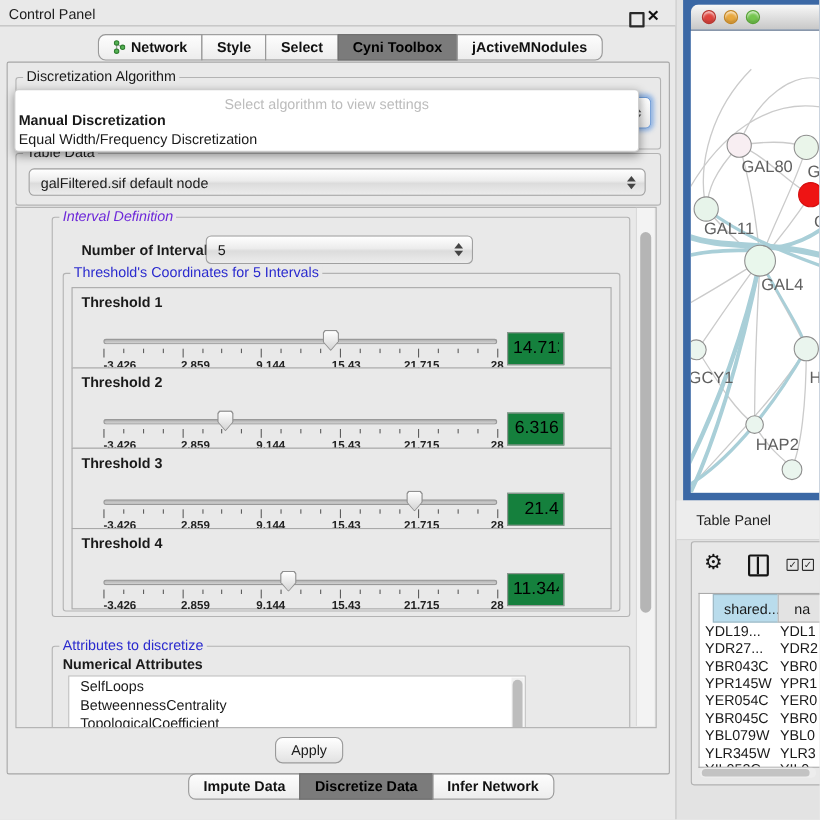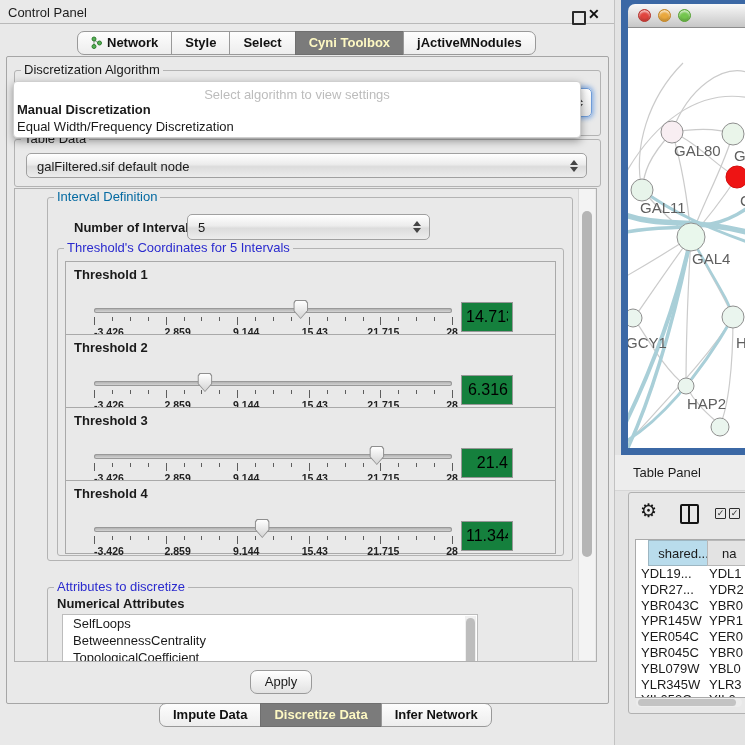--- a/index.html
+++ b/index.html
@@ -13,33 +13,33 @@
   #cp-titlebar{left:0;top:0;width:614px;height:23px;border-bottom:1px solid #b9b9b9;background:#e9e9e9;}
   #cp-title{left:8px;top:5px;font-size:13px;color:#1c1c1c;}
   .float-icon{left:572px;top:11px;width:10px;height:10px;border:2px solid #2a2a2a;border-radius:1px;}
   .close-icon{left:588px;top:6px;font-size:14px;font-weight:bold;color:#111;}
 
   
   .seg{display:flex;position:absolute;}
   .seg .tab{height:22px;line-height:22px;padding:0 13px;font-size:13px;font-weight:bold;
     background:linear-gradient(#fdfdfd,#ededed);border:1px solid #999;margin-left:-1px;
     color:#111;white-space:nowrap;}
-  .seg .tab:first-child{border-radius:7px 0 0 7px;margin-left:4px;}
+  .seg .tab:first-child{border-radius:7px 0 0 7px;margin-left:16px;}
   .seg .tab:last-child{border-radius:0 7px 7px 0;}
-  .seg .tab.sel{background:#7b7b7b;color:#fef9c3;border-color:#6f6f6f;}
+  .seg .tab.sel{background:#7b7b7b;color:#000000;border-color:#6f6f6f;}
   #top-tabs{left:73px;top:31px;}
   #bottom-tabs{left:155px;top:703px;}
   .net-glyph{display:inline-block;width:11px;height:13px;margin-right:5px;vertical-align:-2px;}
 
   #content-box{left:6px;top:56px;width:601px;height:646px;border:1px solid #a6a6a6;border-radius:2px;background:#e9e9e9;}
 
   
   .group{position:absolute;border:1px solid #b3b3b3;border-radius:3px;}
   .group > .gtitle{position:absolute;top:-8px;left:6px;background:#e9e9e9;padding:0 3px;font-size:13px;line-height:14px;white-space:nowrap;}
-  .gtitle.green{color:#0369a1;}
+  .gtitle.green{color:#6d28d9;font-style:italic;}
   .gtitle.blue{color:#2a2ace;}
 
   
   .combo{position:absolute;border:1px solid #a0a0a0;border-radius:5px;
     background:linear-gradient(#ffffff,#ececec 45%,#dcdcdc 55%,#ececec);
     font-size:13px;box-sizing:border-box;}
   .combo .cval{position:absolute;left:10px;top:50%;transform:translateY(-50%);white-space:nowrap;}
   .stepper{position:absolute;right:8px;top:50%;transform:translateY(-50%);display:flex;flex-direction:column;gap:2px;}
   .stepper i{width:0;height:0;border-left:4px solid transparent;border-right:4px solid transparent;display:block;}
   .stepper .up{border-bottom:5px solid #444;}

